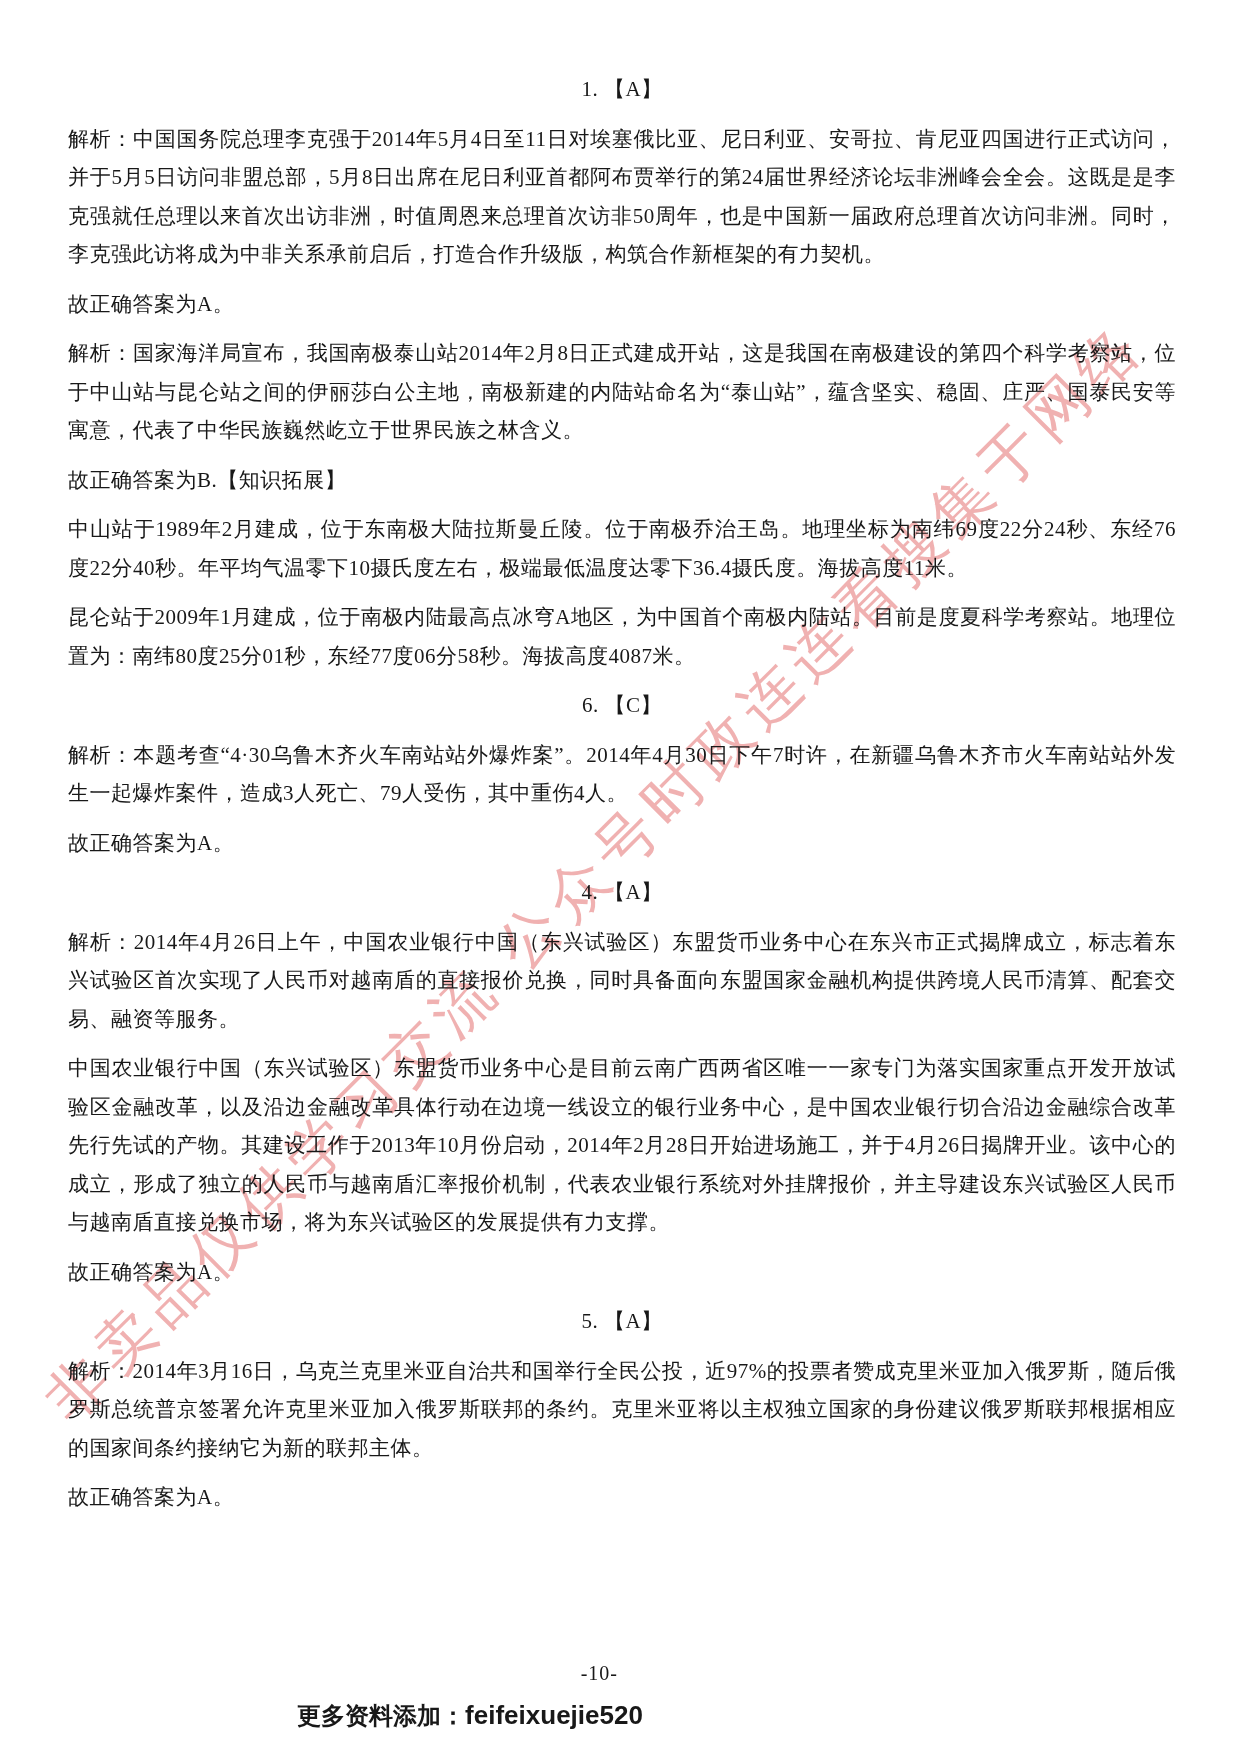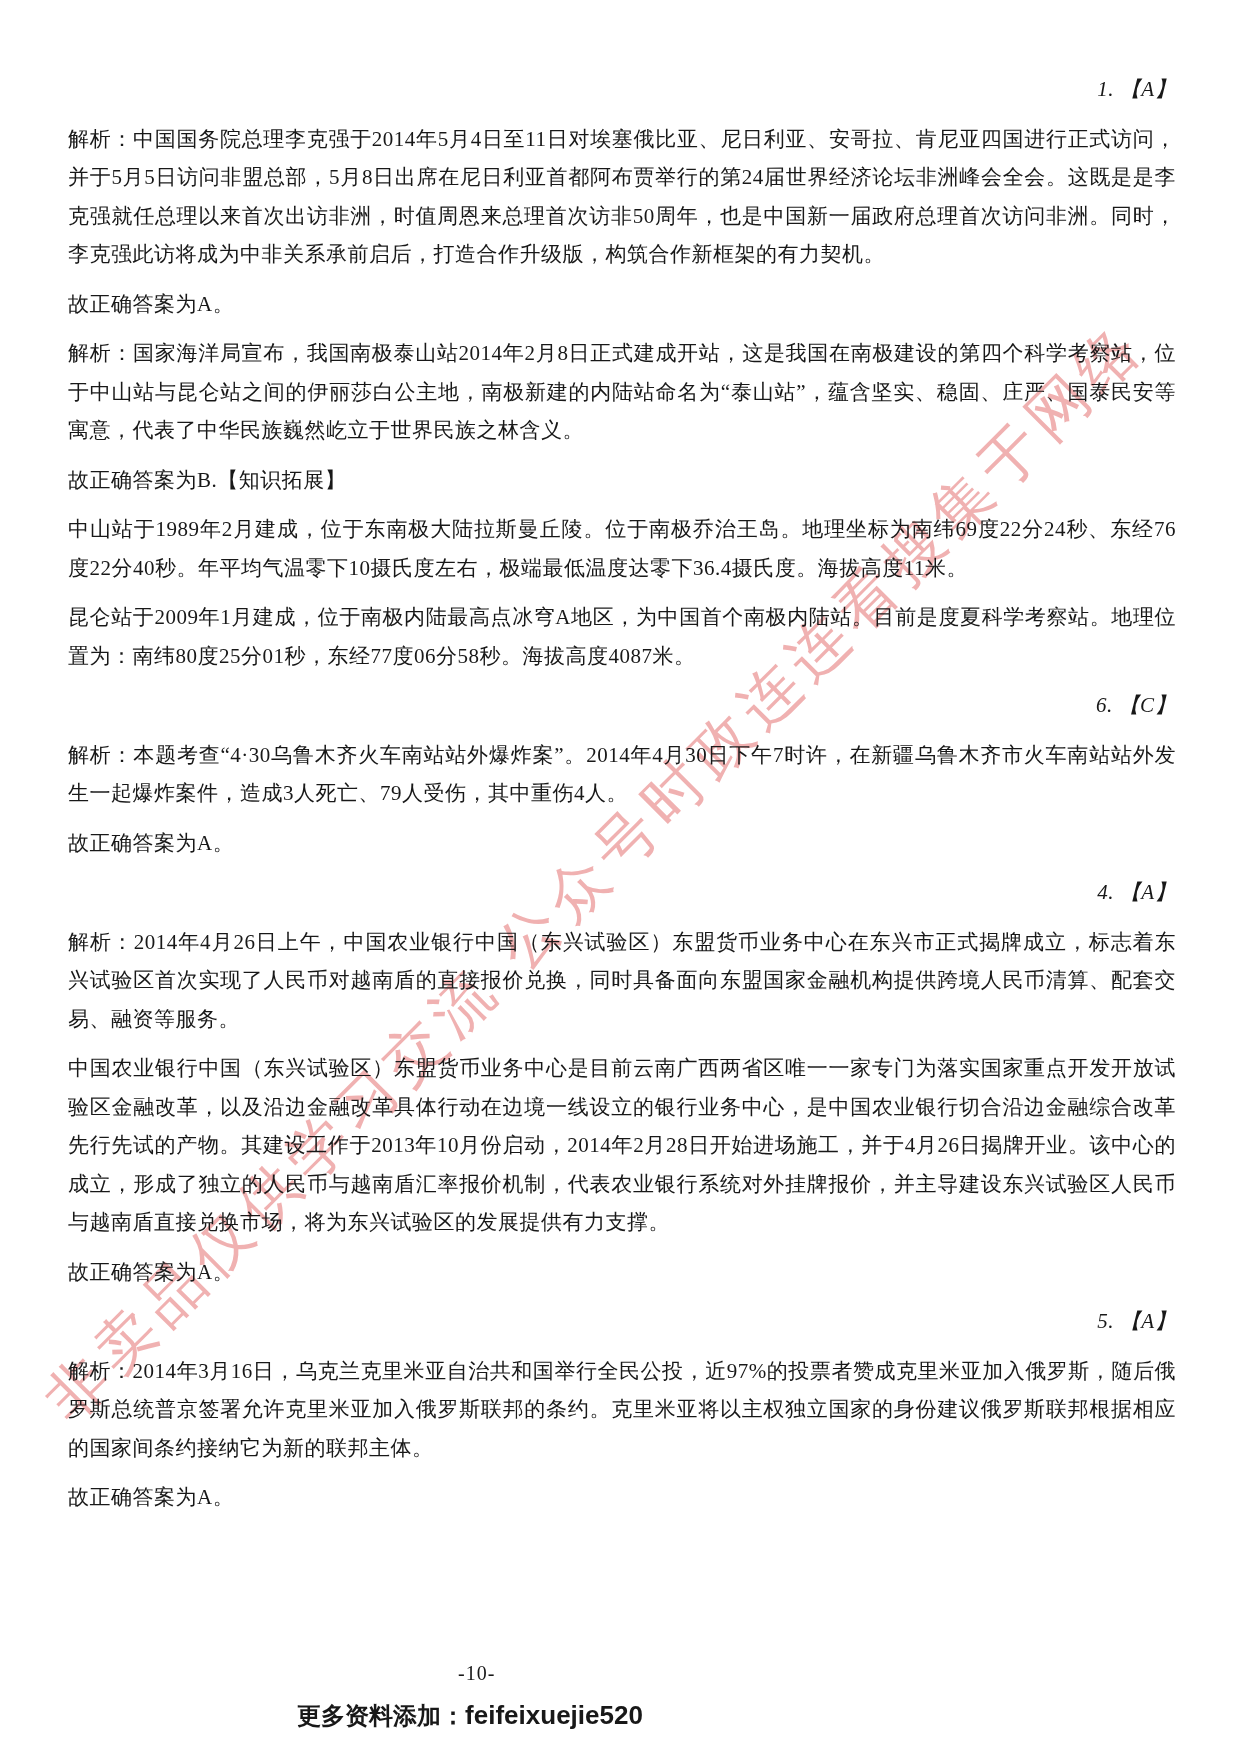--- a/index.html
+++ b/index.html
@@ -40,29 +40,28 @@
     z-index: 1;
   }
   .para {
     margin: 0 0 11px 0;
     font-size: 21px;
     line-height: 38.5px;
     text-align: justify;
     letter-spacing: 0.5px;
   }
   .head {
-    text-align: right;
-    font-style: italic;
+    text-align: center;
   }
   .page-number {
     position: absolute;
     top: 1662px;
     left: 458px;
     width: 160px;
-    text-align: left;
+    text-align: right;
     font-size: 20px;
     letter-spacing: 1px;
     z-index: 1;
   }
   .footer {
     position: absolute;
     top: 1700px;
     left: 470px;
     transform: translateX(-50%);
     white-space: nowrap;

